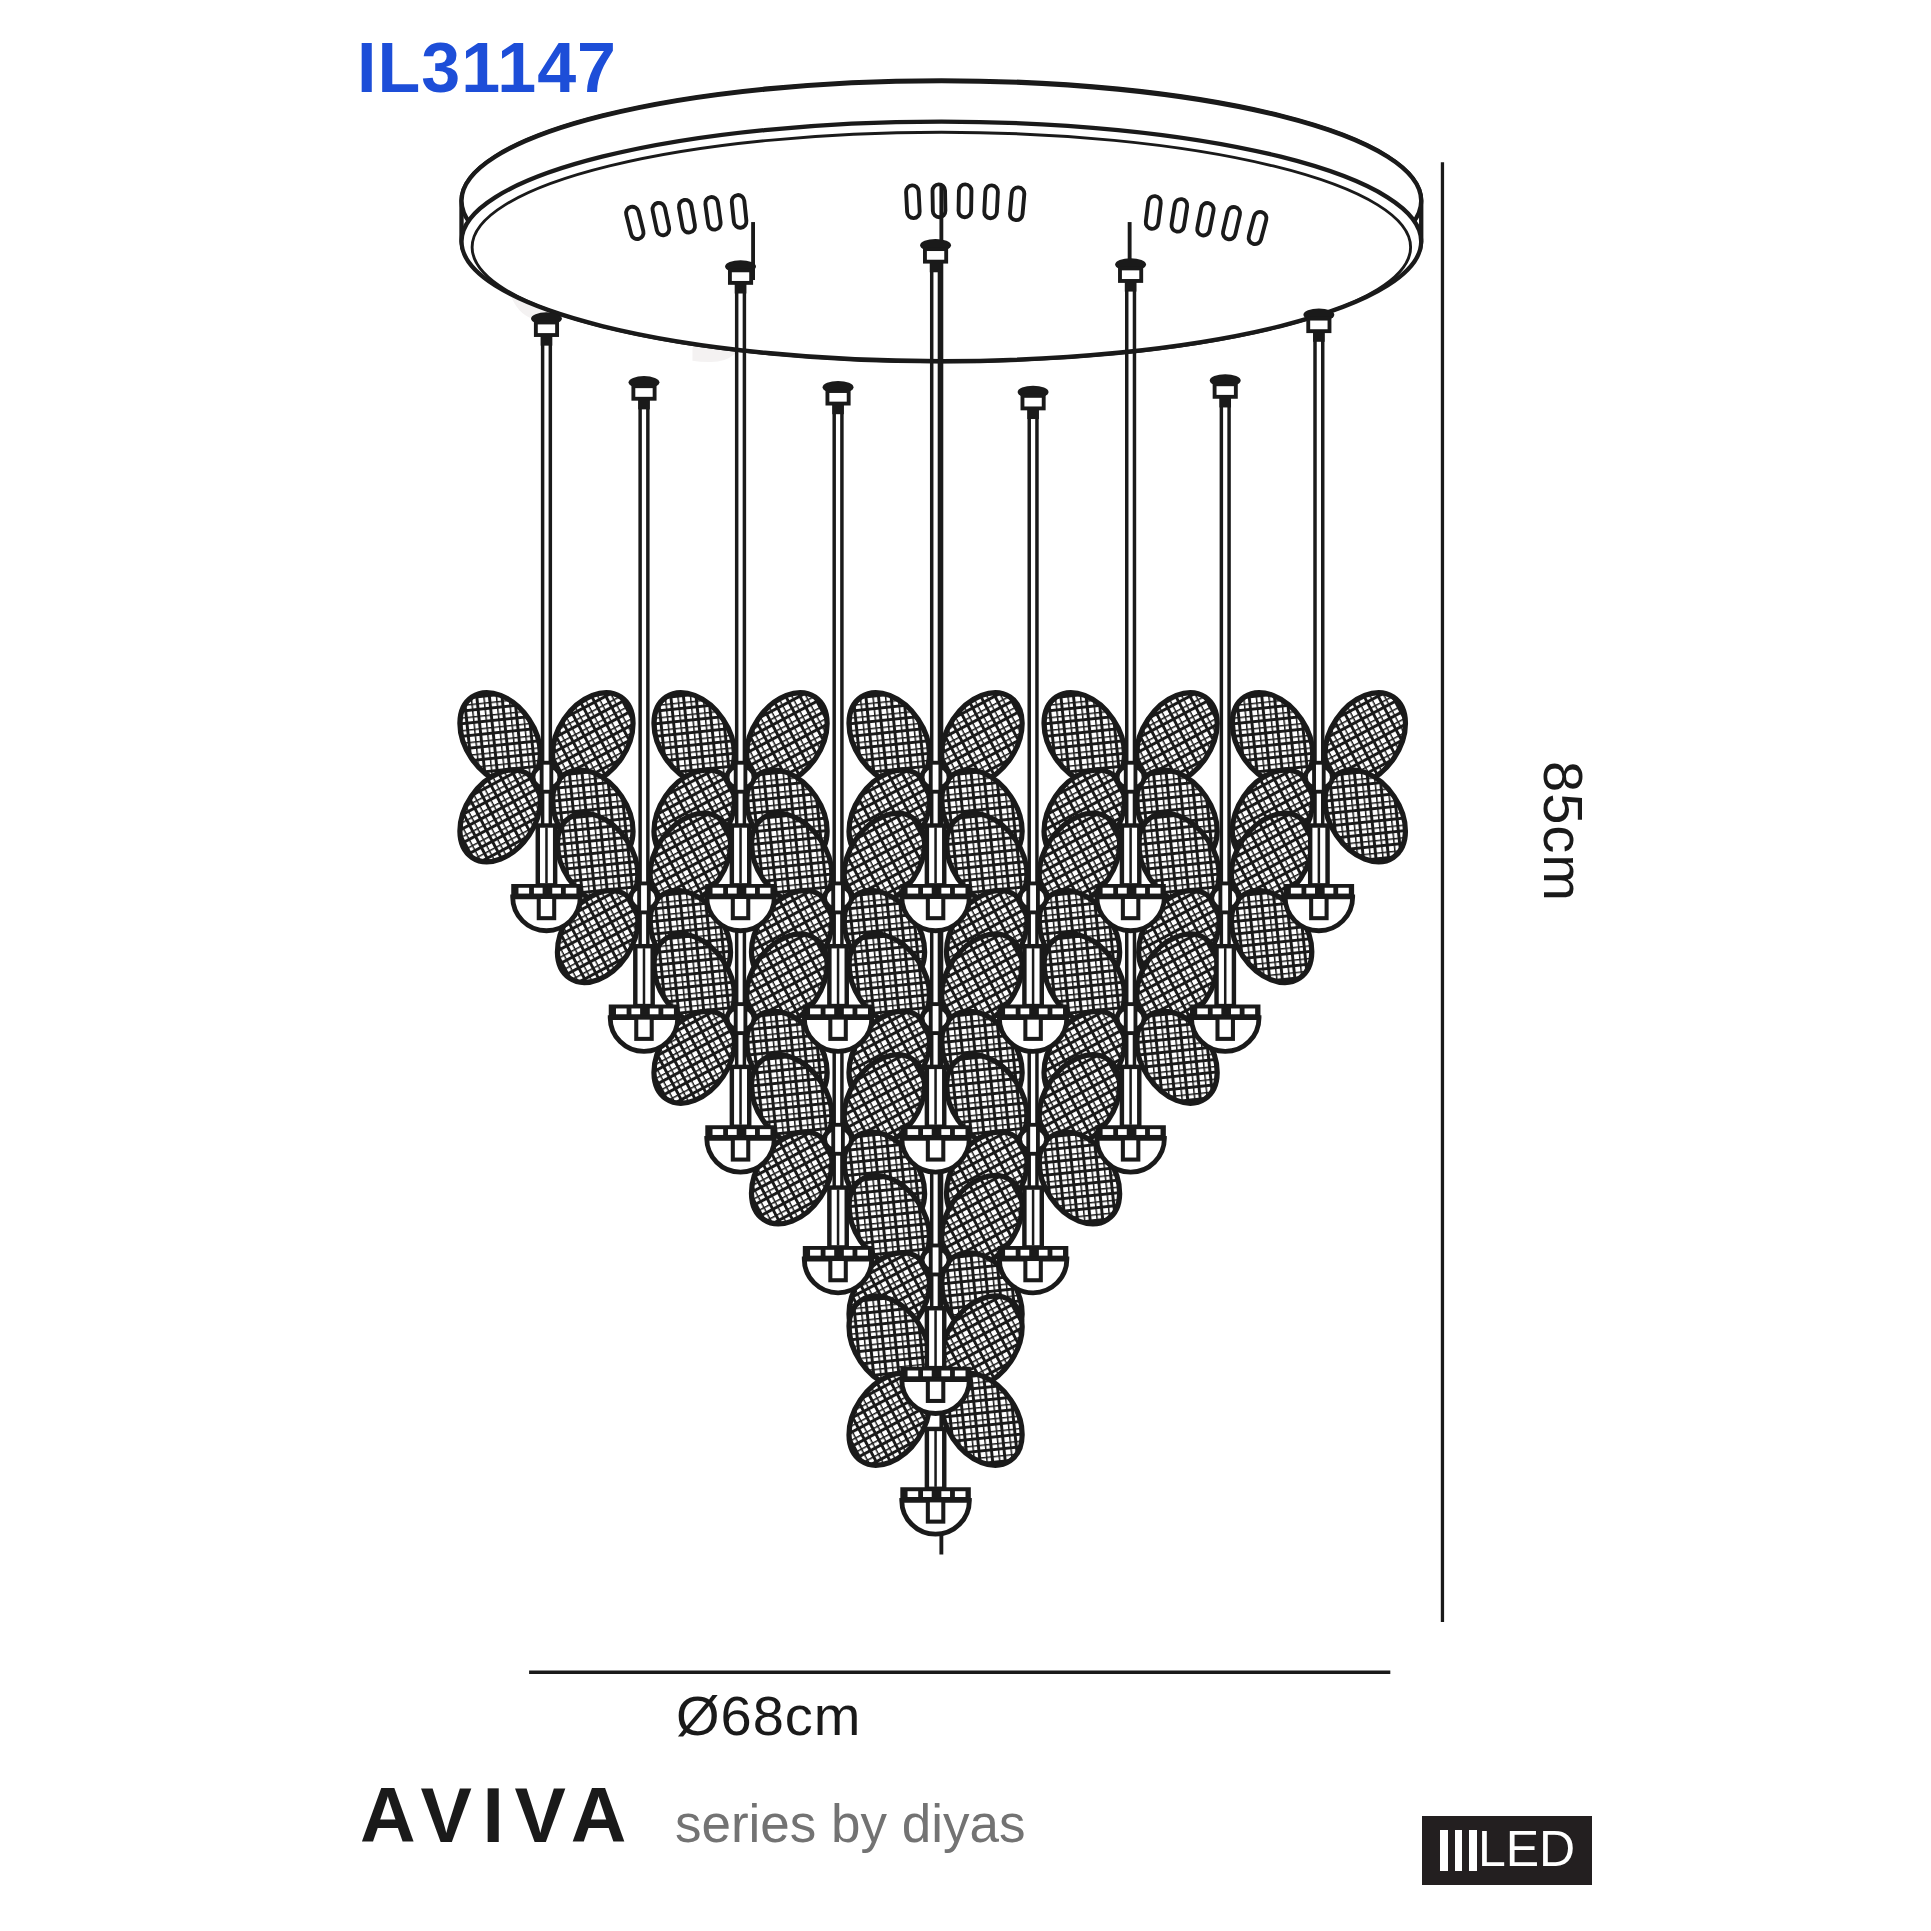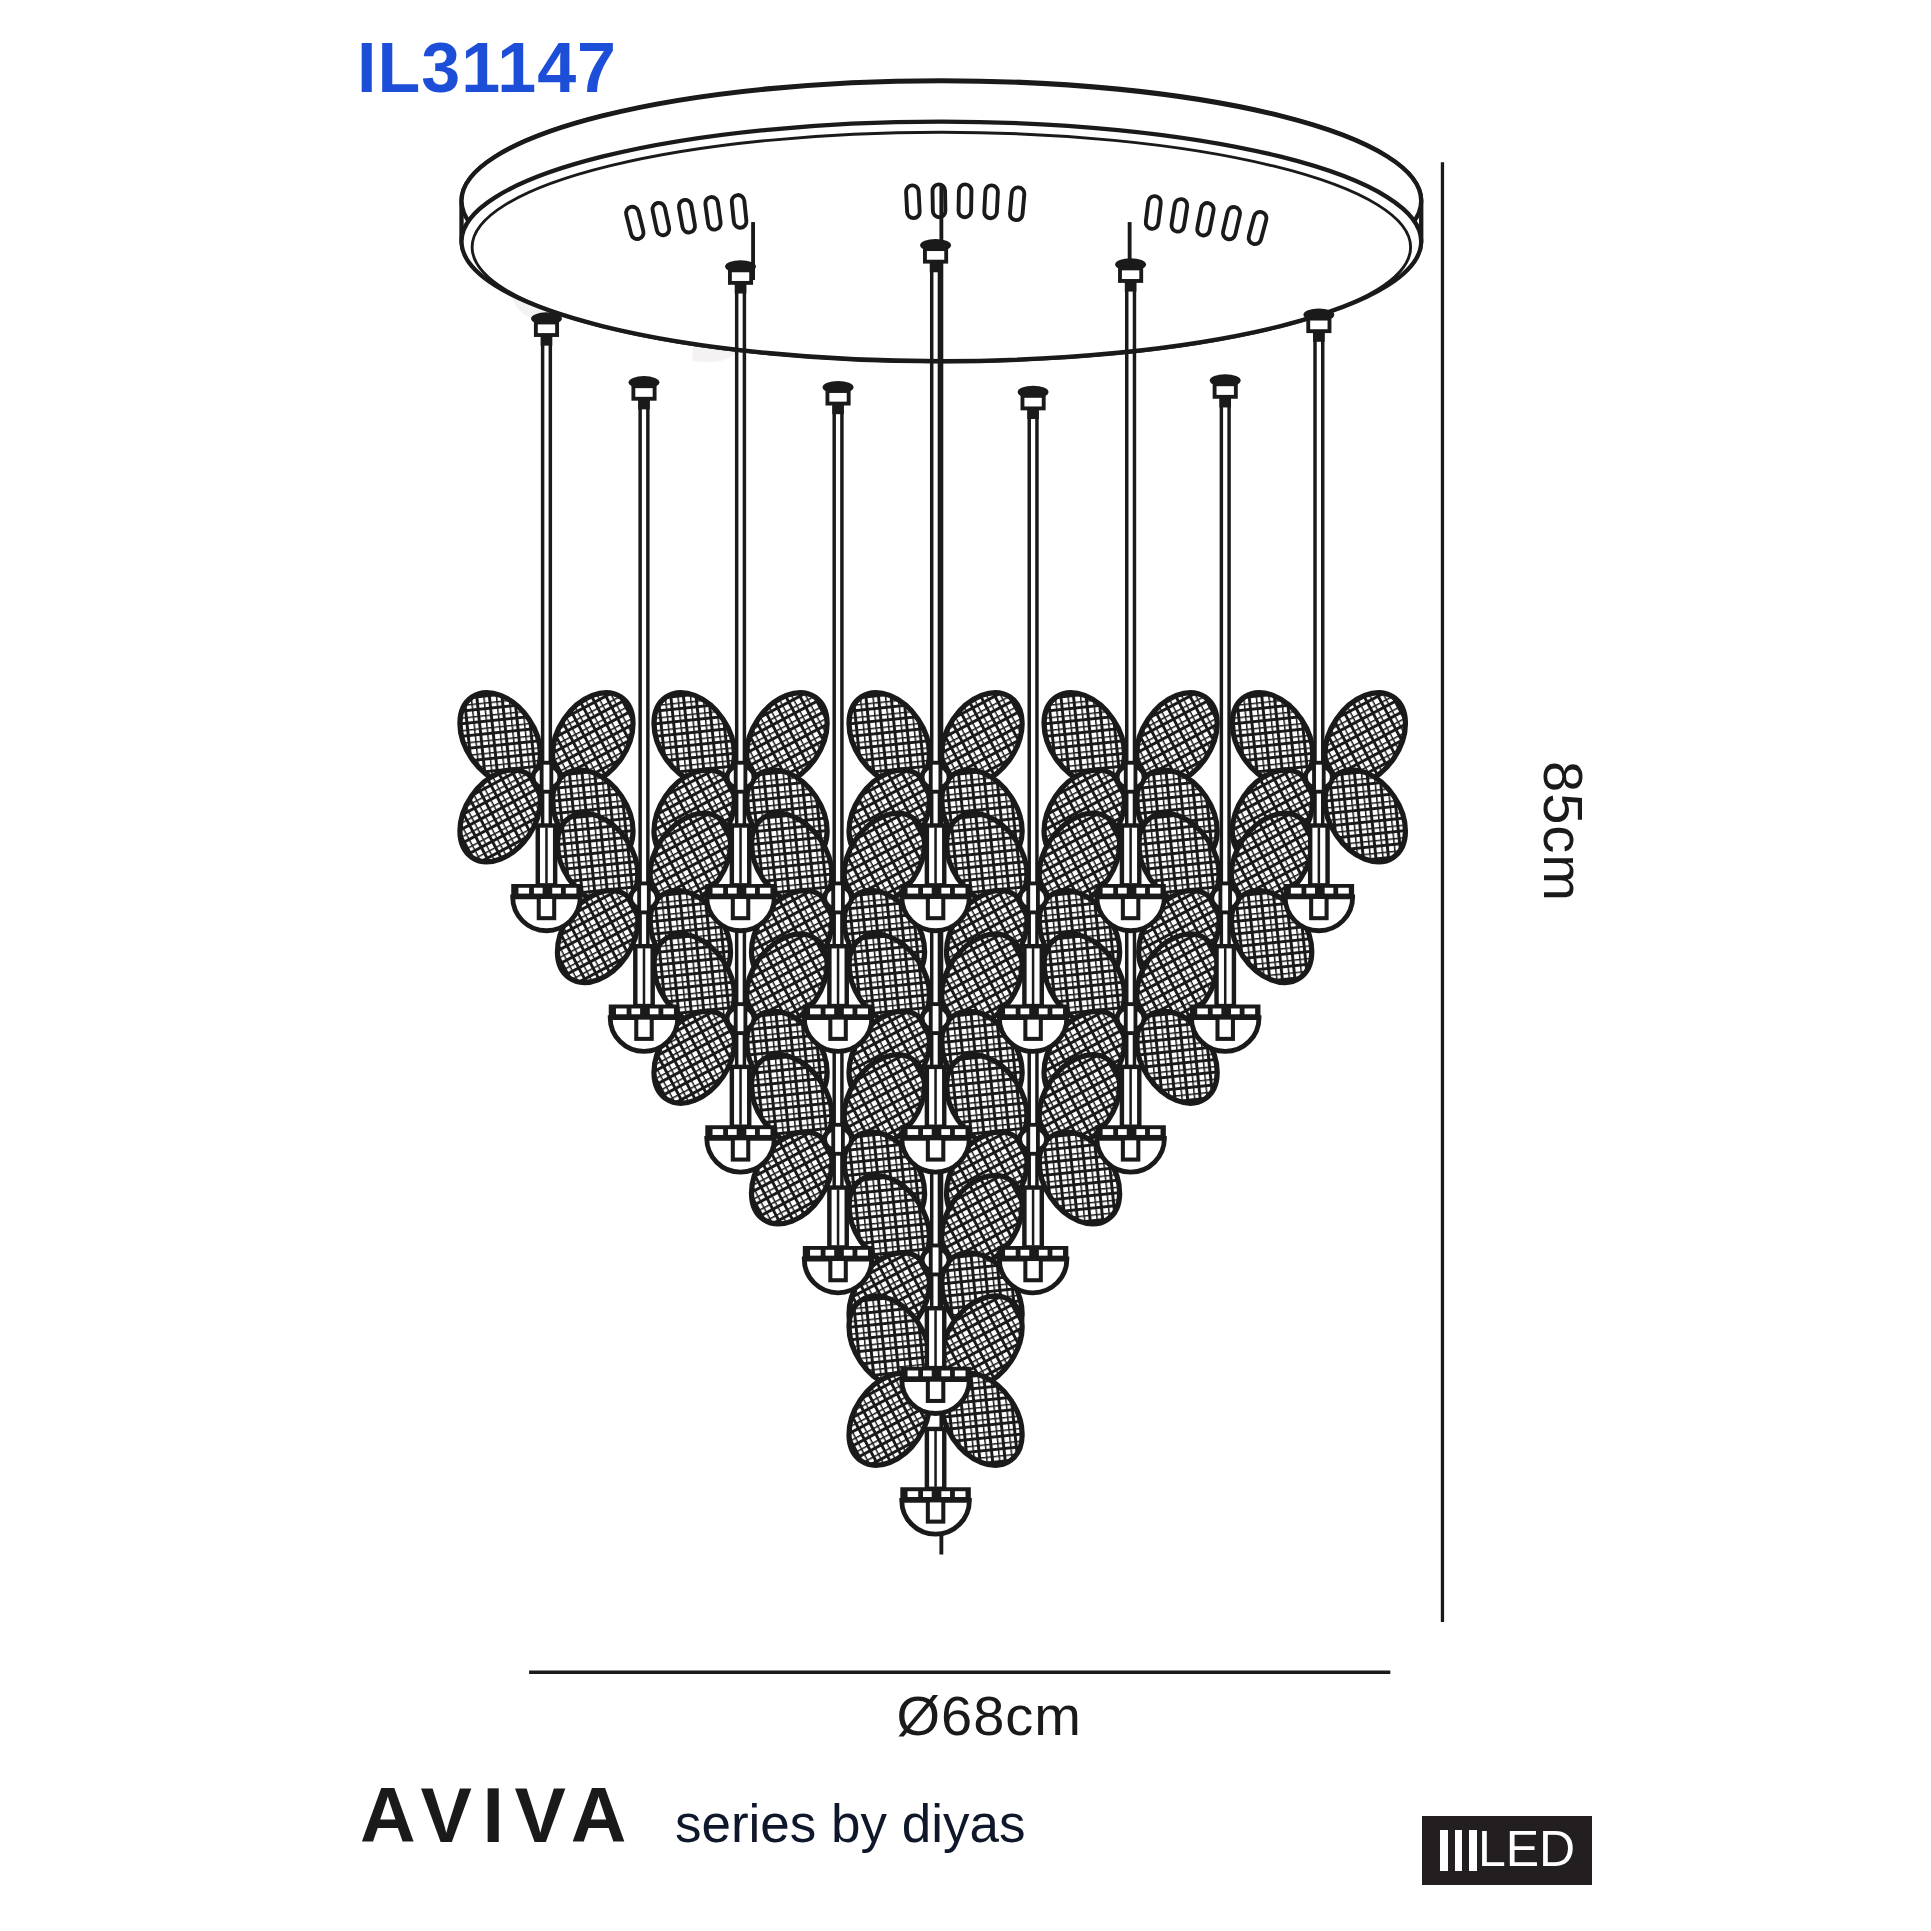--- a/index.html
+++ b/index.html
@@ -57,21 +57,21 @@
     color: #1a1a1a;
     transform: rotate(90deg);
     transform-origin: 50% 50%;
     white-space: nowrap;
   }
   .dim-width-label {
     position: absolute;
     left: 676px;
     top: 1683px;
     width: 406px;
-    text-align: right;
+    text-align: left;
     font-size: 56px;
     font-weight: 400;
     letter-spacing: 1px;
     color: #1a1a1a;
     white-space: nowrap;
   }
 
   
   .footer {
     position: absolute;
@@ -93,21 +93,21 @@
     font-size: 77px;
     font-weight: 700;
     letter-spacing: 10.6px;
     color: #1a1a1a;
     line-height: 1;
   }
   .series-text {
     font-size: 53px;
     font-weight: 400;
     letter-spacing: 0px;
-    color: #0f172a;
+    color: #737373;
     line-height: 1;
   }
   .led-badge {
     position: absolute;
     left: 1422px;
     top: 1816px;
     background: #231f20;
     color: #ffffff;
     height: 69px;
     padding: 0 16.4px 0 18.3px;

